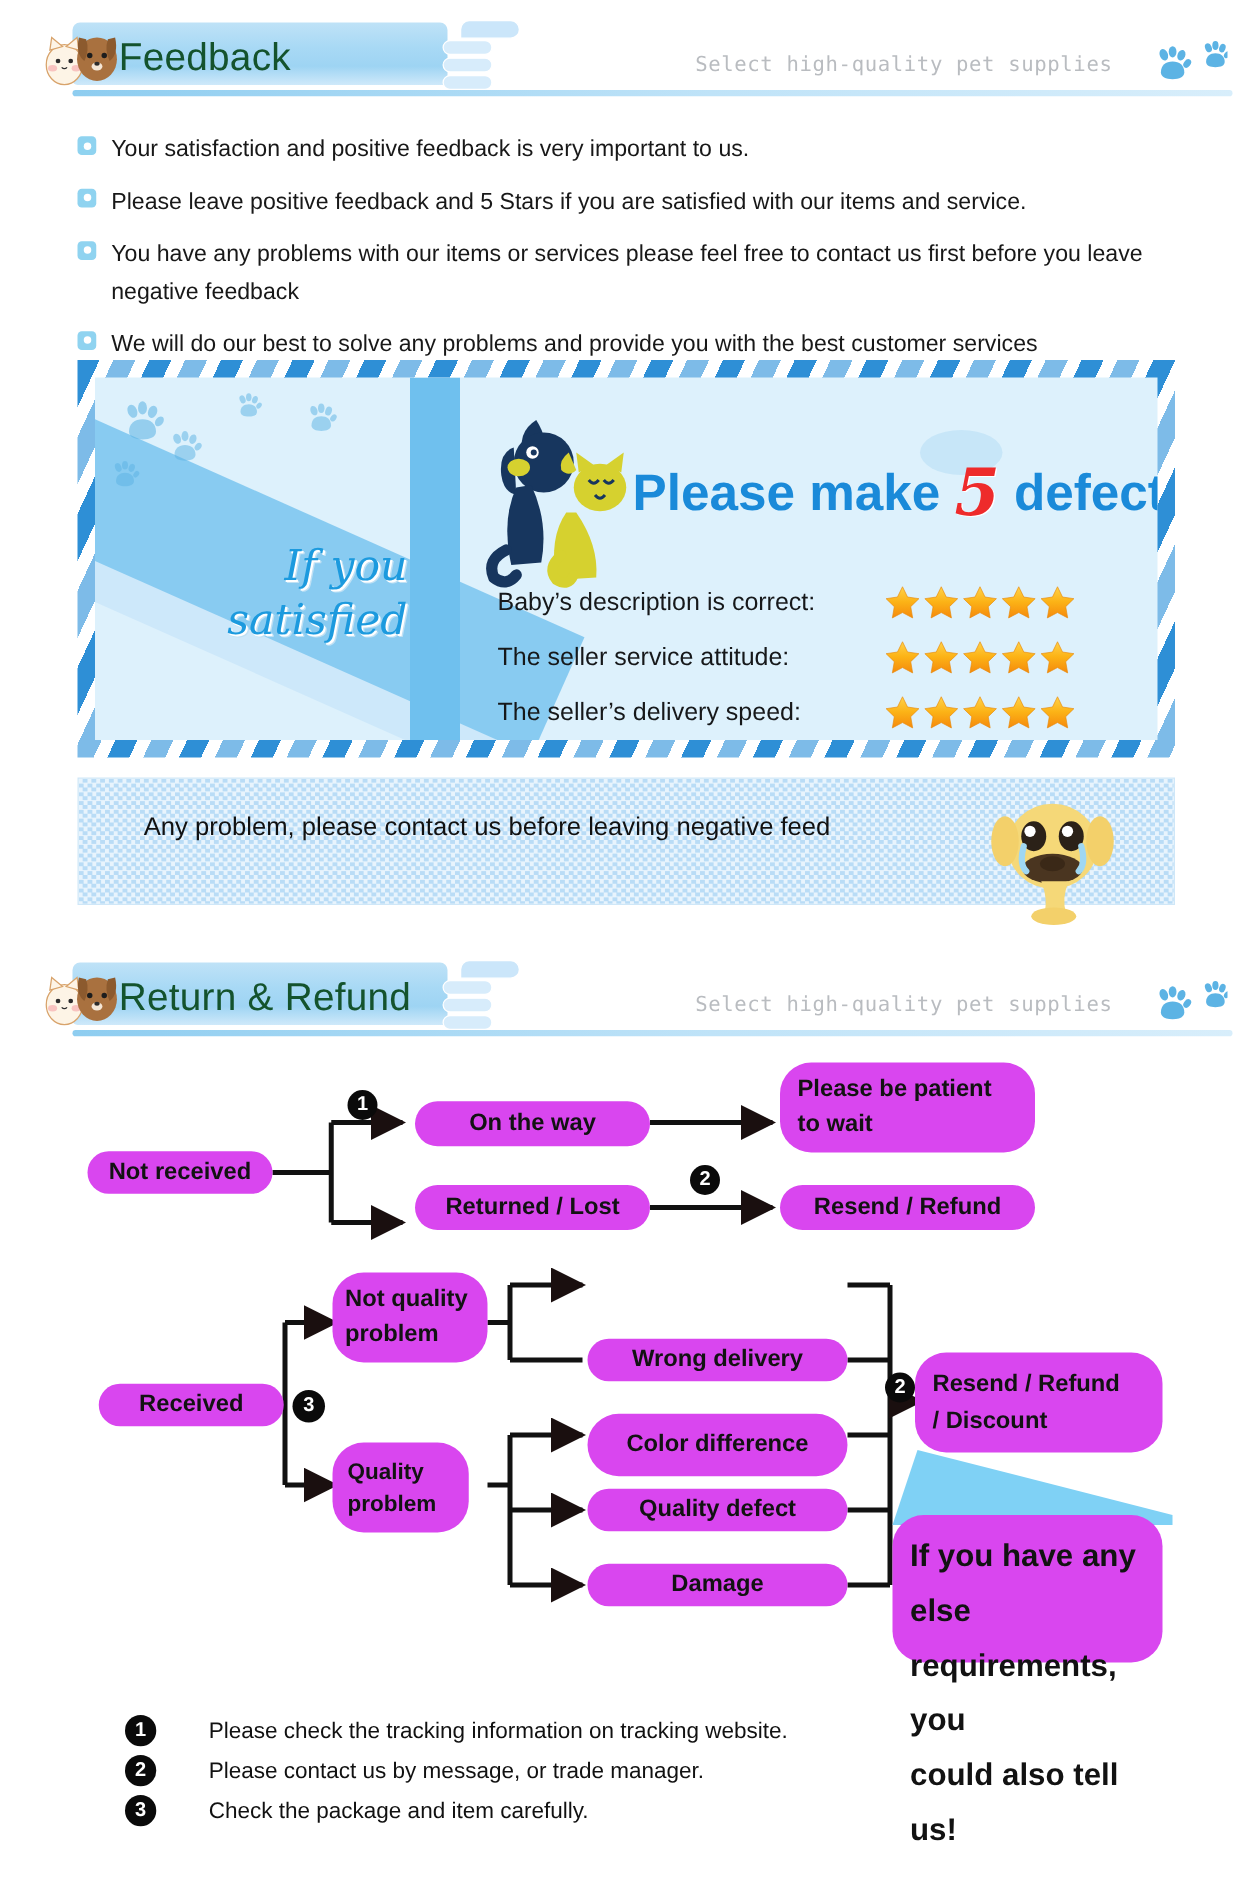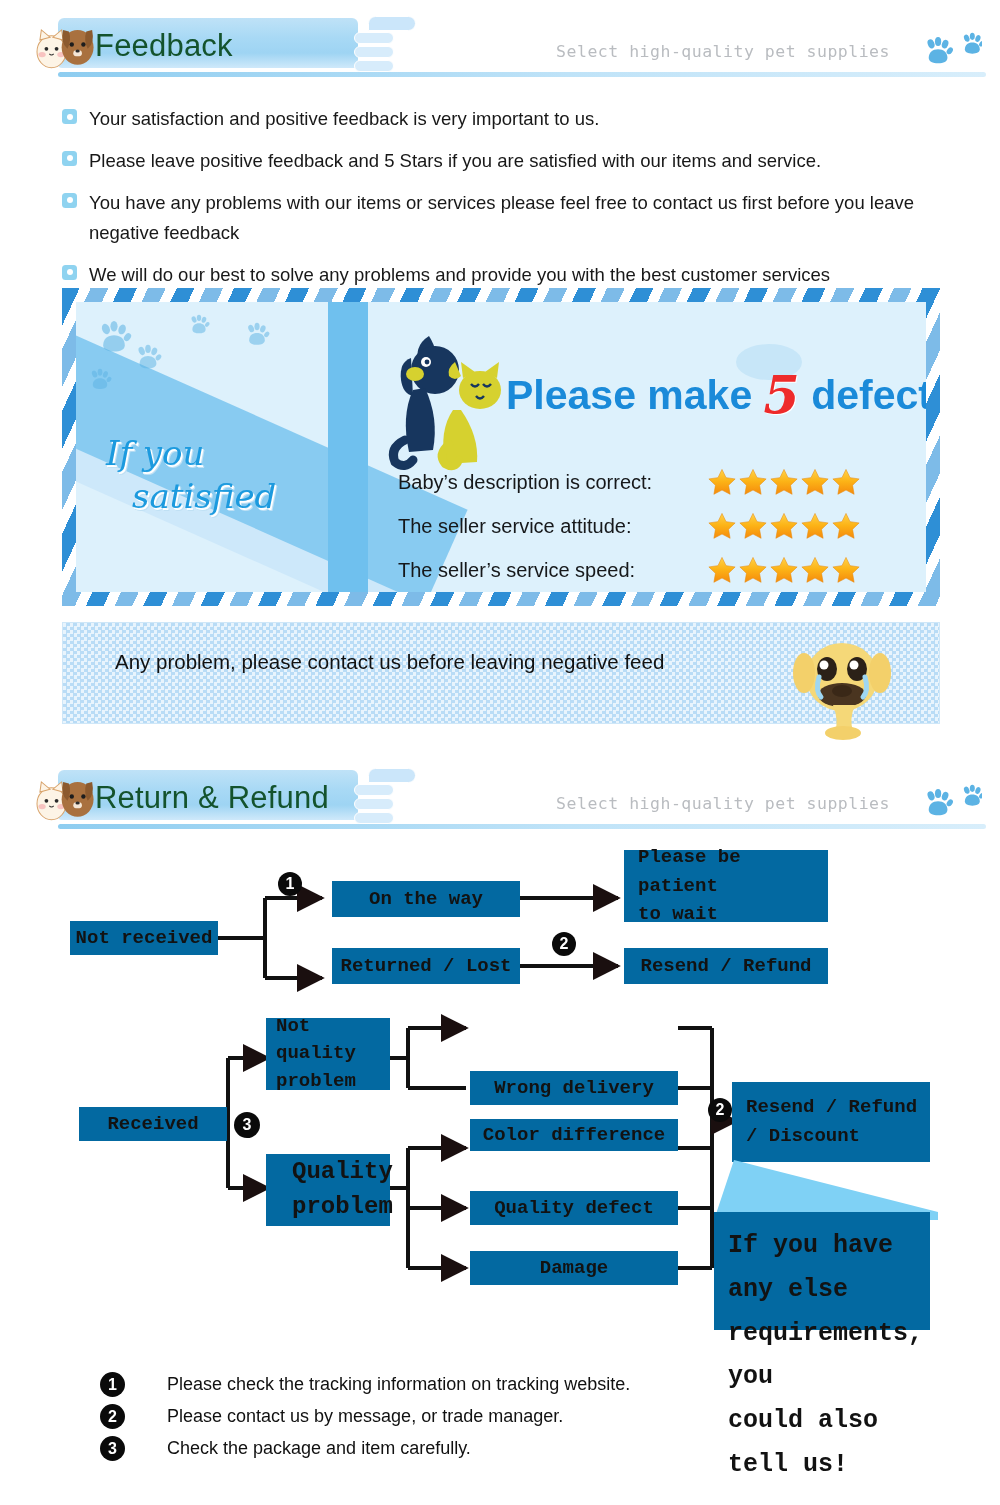--- a/index.html
+++ b/index.html
@@ -111,21 +111,21 @@
     background: #cde8fa;
     transform: rotate(24deg);
     transform-origin: left top;
   }
   .ban-vbar {
     position: absolute; left: 252px; top: 0; width: 40px; height: 100%;
     background: #6fc0ee;
   }
   .ban-script {
     position: absolute; left: 30px; top: 130px;
-    width: 220px; text-align: left;
+    width: 220px; text-align: right;
     color: #1c9ade;
     font-family: "DejaVu Serif", serif;
     font-style: italic;
     font-size: 34px;
     line-height: 1.25;
     text-shadow: 1.5px 1.5px 0 #ffffff, 2.5px 2.5px 0 #bfe0f4;
   }
   .ban-script span:last-child { display:block; margin-left: 26px; }
   .ban-headline {
     position: absolute; left: 430px; top: 62px;
@@ -164,26 +164,27 @@
     position: absolute; left: 52px; top: 20px; width: 700px;
     font-size: 20.5px; color: #111; line-height: 1.85;
     font-family: "Liberation Sans", sans-serif;
   }
   .asap-dog { position: absolute; right: 42px; top: 6px; width: 110px; height: 112px; }
 
   
   .flow { position: absolute; left: 0; top: 836px; width: 1000px; height: 520px; }
   .fbox {
     position: absolute;
-    background: #0369a1;
+    background: #d946ef;
     color: #121212;
-    font-family: Liberation Mono, monospace;
+    font-family: Liberation Sans, sans-serif;
     font-weight: 700;
     display: flex; align-items: center;
     white-space: pre-line;
+    border-radius: 25px;
   }
   .fbox.center { justify-content: center; text-align: center; }
   .fnum {
     position: absolute;
     width: 24px; height: 24px; border-radius: 50%;
     background: #0a0a0a; color: #ffffff;
     font-size: 16px; font-weight: 700;
     display: flex; align-items: center; justify-content: center;
     font-family: "Liberation Sans", sans-serif;
   }
@@ -405,21 +406,21 @@
             </svg>
           <svg class="star">
               <use href="#sym-star"></use>
             </svg>
           <svg class="star">
               <use href="#sym-star"></use>
             </svg>
         </span>
       </div>
       <div class="rating-row">
-        <span class="rating-label">The seller’s service speed:</span>
+        <span class="rating-label">The seller’s delivery speed:</span>
         <span class="rating-stars">
           <svg class="star">
               <use href="#sym-star"></use>
             </svg>
           <svg class="star">
               <use href="#sym-star"></use>
             </svg>
           <svg class="star">
               <use href="#sym-star"></use>
             </svg>
@@ -520,25 +521,25 @@
   <div class="fbox" style="left:624px;top:14px;width:204px;height:72px;font-size:19px;padding-left:14px;line-height:1.5">Please be patient
 to wait</div>
   <div class="fnum" style="left:552px;top:96px">2</div>
   <div class="fbox center" style="left:624px;top:112px;width:204px;height:36px;font-size:19px">Resend / Refund</div>
 
   <div class="fbox center" style="left:79px;top:271px;width:148px;height:34px;font-size:19px">Received</div>
   <div class="fnum" style="left:234px;top:276px;width:26px;height:26px">3</div>
 
   <div class="fbox" style="left:266px;top:182px;width:124px;height:72px;font-size:19px;padding-left:10px;line-height:1.45">Not quality
 problem</div>
-  <div class="fbox" style="left:266px;top:318px;width:124px;height:72px;font-size:24px;padding-left:26px;line-height:1.45">Quality
+  <div class="fbox" style="left:266px;top:318px;width:109px;height:72px;font-size:18px;padding-left:12px;line-height:1.45">Quality
 problem</div>
 
   <div class="fbox center" style="left:470px;top:235px;width:208px;height:34px;font-size:19px">Wrong delivery</div>
-  <div class="fbox center" style="left:470px;top:283px;width:208px;height:32px;font-size:19px">Color difference</div>
+  <div class="fbox center" style="left:470px;top:295px;width:208px;height:50px;font-size:19px">Color difference</div>
   <div class="fbox center" style="left:470px;top:355px;width:208px;height:34px;font-size:19px">Quality defect</div>
   <div class="fbox center" style="left:470px;top:415px;width:208px;height:34px;font-size:19px">Damage</div>
 
   <div class="fnum" style="left:708px;top:262px">2</div>
   <div class="fbox" style="left:732px;top:246px;width:198px;height:80px;font-size:19px;padding-left:14px;line-height:1.55">Resend / Refund
 / Discount</div>
 
   <svg class="bubble-tail" style="left:700px;top:322px;width:250px;height:62px" viewBox="0 0 250 62">
     <path d="M34 2 L238 54 L238 62 L14 62 Z" fill="#7fd1f5"></path>
   </svg>

